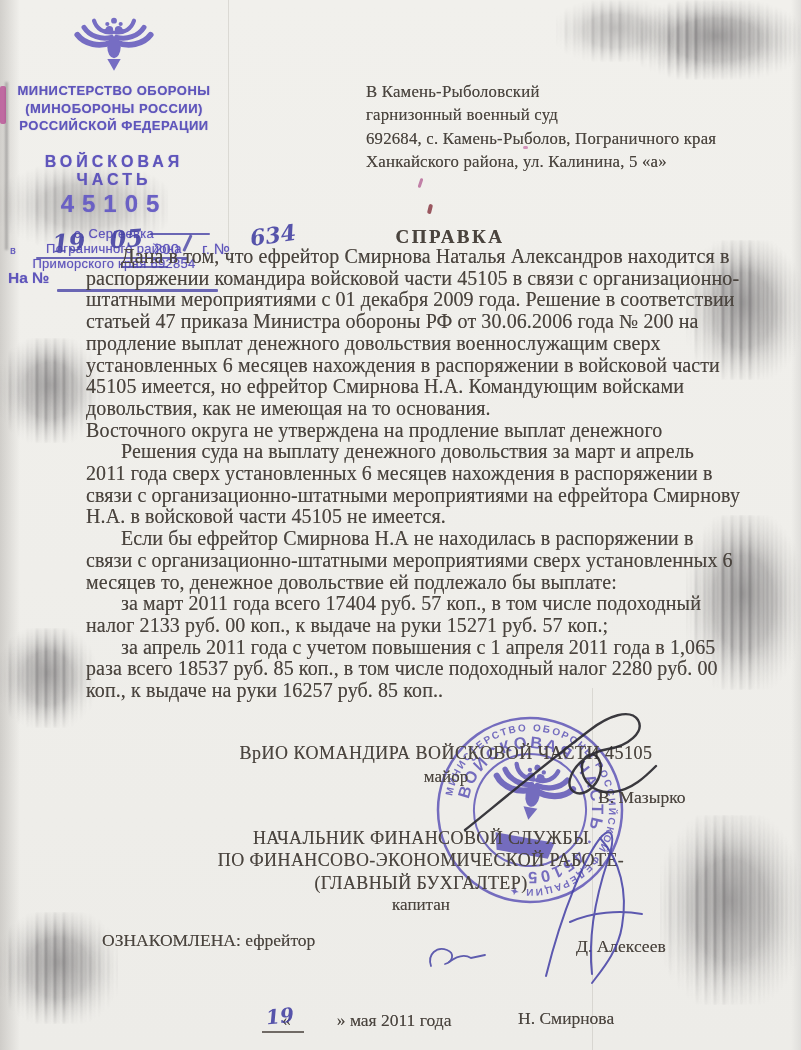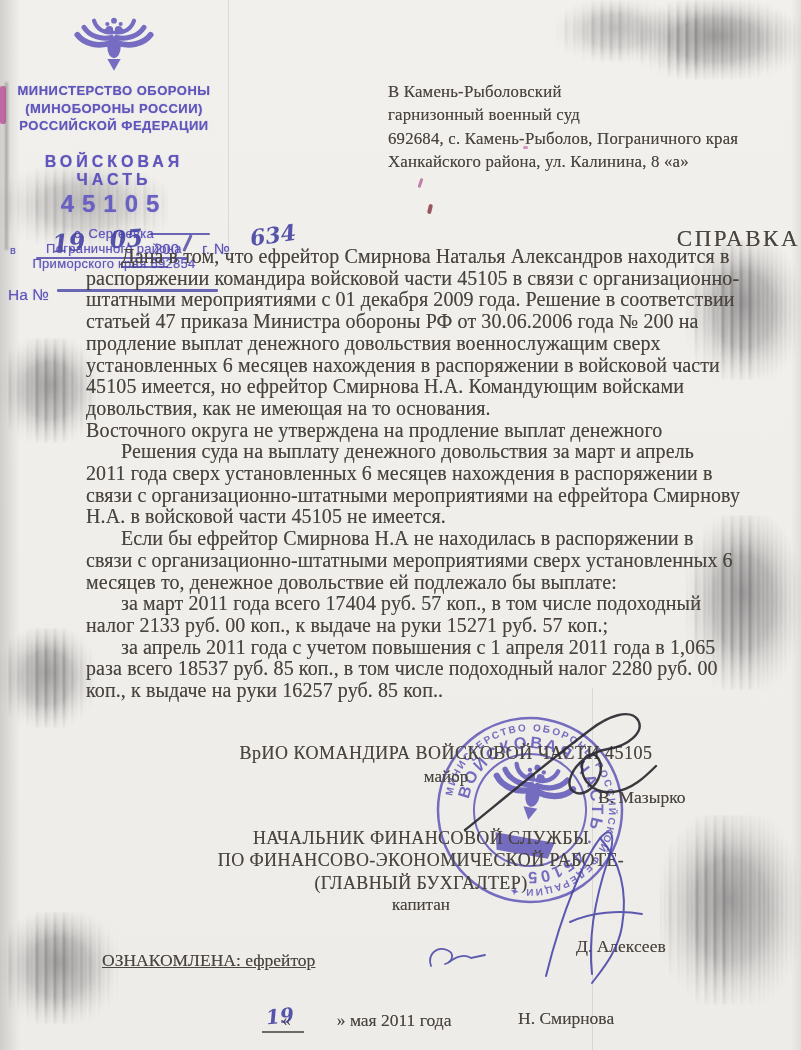--- a/index.html
+++ b/index.html
@@ -36,24 +36,24 @@
   .lh-unit{font-size:16px;font-weight:bold;letter-spacing:4px;margin-top:18px;}
   .lh-num{font-size:24px;font-weight:bold;letter-spacing:8px;margin-top:1px;color:#6a60c4;}
   .lh-loc{font-size:13px;line-height:15px;margin-top:8px;letter-spacing:.3px;}
   .stamp-small{position:absolute;color:#5f55bb;font-family:"Liberation Sans",sans-serif;
     text-shadow:0 0 1px rgba(95,85,187,.5);}
   .penline{position:absolute;background:#4944a6;opacity:.8;border-radius:1px;}
   .handwriting{position:absolute;color:#4643a4;font-family:"DejaVu Serif",serif;
     font-style:italic;font-weight:bold;opacity:.9;}
 
   
-  .recipient{position:absolute;left:388px;top:80px;font-size:16.8px;line-height:23.4px;
+  .recipient{position:absolute;left:366px;top:80px;font-size:16.8px;line-height:23.4px;
     letter-spacing:.2px;white-space:nowrap;text-shadow:0 0 .6px rgba(74,68,62,.6);}
-  .doc-title{position:absolute;left:100px;top:226px;width:700px;text-align:right;
-    font-size:23px;letter-spacing:2.5px;text-shadow:0 0 .6px rgba(74,68,62,.6);}
+  .doc-title{position:absolute;left:100px;top:226px;width:700px;text-align:center;
+    font-size:19px;letter-spacing:2.5px;text-shadow:0 0 .6px rgba(74,68,62,.6);font-weight:bold;}
   .body-text{position:absolute;left:86px;top:246px;width:640px;font-size:20px;
     line-height:21.7px;white-space:nowrap;letter-spacing:.1px;
     text-shadow:0 0 .6px rgba(74,68,62,.55);}
   .body-text .ind{padding-left:35px;}
   .sig-block1{position:absolute;left:140px;top:741px;width:612px;text-align:center;
     line-height:24px;white-space:nowrap;text-shadow:0 0 .6px rgba(74,68,62,.55);}
   .sig-block1 .t{font-size:18px;letter-spacing:.5px;}
   .sig-block1 .r{font-size:17px;}
   .sig-block2{position:absolute;left:60px;top:827px;width:722px;text-align:center;
     line-height:22.3px;white-space:nowrap;text-shadow:0 0 .6px rgba(74,68,62,.55);}
@@ -137,29 +137,29 @@
   </div>
   <div class="penline" style="left:150px;top:233px;width:60px;height:2px;"></div>
 
   <div class="stamp-small" style="left:10px;top:244px;font-size:11px;">в</div>
   <div class="handwriting" style="left:52px;top:226px;font-size:24px;transform:rotate(-4deg);word-spacing:16px;">19 05</div>
   <div class="stamp-small" style="left:154px;top:240px;font-size:15px;">200</div>
   <div class="penline" style="left:186px;top:234px;width:2.5px;height:18px;transform:rotate(25deg);"></div>
   <div class="stamp-small" style="left:202px;top:240px;font-size:15px;">г. №</div>
   <div class="handwriting" style="left:250px;top:222px;font-size:22px;transform:rotate(-8deg);">634</div>
   <div class="penline" style="left:36px;top:257px;width:152px;height:2px;"></div>
-  <div class="stamp-small" style="left:8px;top:286px;font-size:15.5px;font-weight:normal;">На №</div>
+  <div class="stamp-small" style="left:8px;top:269px;font-size:15.5px;font-weight:bold;">На №</div>
   <div class="penline" style="left:57px;top:289px;width:161px;height:3px;"></div>
   <div class="penline" style="left:121px;top:266px;width:47px;height:2px;"></div>
 
   <div class="recipient">
     <div>В Камень-Рыболовский</div>
     <div>гарнизонный военный суд</div>
     <div>692684, с. Камень-Рыболов, Пограничного края</div>
-    <div>Ханкайского района, ул. Калинина, 8 «а»</div>
+    <div>Ханкайского района, ул. Калинина, 5 «а»</div>
   </div>
 
   <div class="doc-title">СПРАВКА</div>
 
   <div class="body-text">
     <div class="ind">Дана в том, что ефрейтор Смирнова Наталья Александров находится в</div>
     <div>распоряжении командира войсковой части 45105 в связи с организационно-</div>
     <div>штатными мероприятиями с 01 декабря 2009 года. Решение в соответствии</div>
     <div>статьей 47 приказа Министра обороны РФ от 30.06.2006 года № 200 на</div>
     <div>продление выплат денежного довольствия военнослужащим сверх</div>
@@ -221,21 +221,21 @@
   <div class="abs-name" style="left:576px;top:936px;">Д. Алексеев</div>
 
   <svg class="sig-svg" style="left:534px;top:826px;opacity:.85;" width="120" height="165" viewBox="0 0 120 165">
     <g fill="none" stroke="#433fa6" stroke-width="2" stroke-linecap="round">
       <path d="M 12 150 C 28 85 52 28 68 10 C 78 0 82 10 74 34 C 62 70 54 112 58 148"></path>
       <path d="M 66 12 C 86 34 94 66 88 100 C 84 126 66 146 58 157"></path>
       <path d="M 36 96 C 58 86 86 84 108 88"></path>
     </g>
   </svg>
 
-  <div class="abs-name" style="left:102px;top:950px;text-decoration:underline;">ОЗНАКОМЛЕНА: ефрейтор</div>
+  <div class="abs-name" style="left:102px;top:930px;">ОЗНАКОМЛЕНА: ефрейтор</div>
   <svg class="sig-svg" style="left:425px;top:942px;opacity:.85;" width="66" height="34" viewBox="0 0 66 34">
     <g fill="none" stroke="#4643a4" stroke-width="1.8" stroke-linecap="round">
       <path d="M 6 24 C 2 12 12 4 22 8 C 30 11 28 20 20 22"></path>
       <path d="M 24 20 C 32 14 40 12 46 16 L 60 13"></path>
     </g>
   </svg>
   <div class="abs-name" style="left:518px;top:978px;margin-top:30px;">Н. Смирнова</div>
 
   <div class="footer-date">
     <span>«</span><span class="footer-gap"></span><span>»</span>

